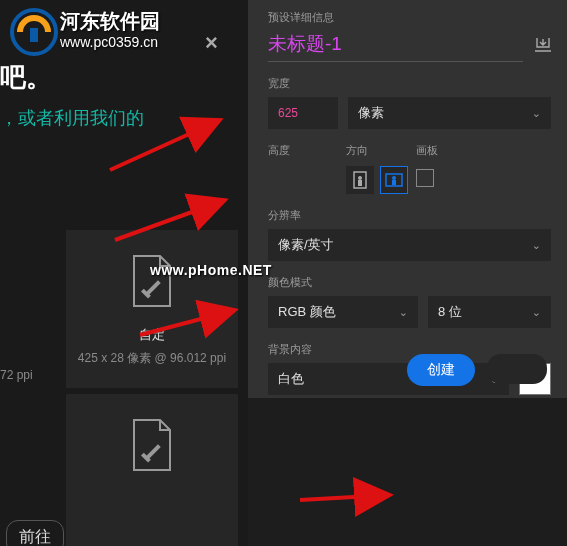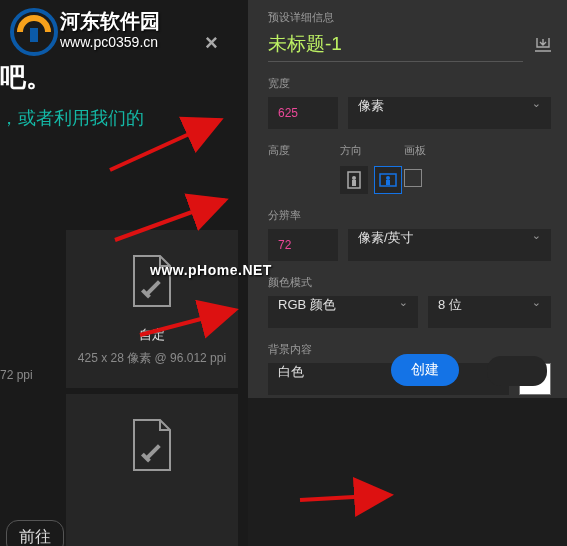--- a/index.html
+++ b/index.html
@@ -87,37 +87,37 @@
   position: absolute; left: 6px; top: 520px;
   border: 1px solid #555; border-radius: 12px;
   padding: 6px 12px; color: #ddd; font-size: 16px;
 }
 .section-label {
   color: #9c9c9c; font-size: 11px;
   margin-top: 14px; margin-bottom: 6px;
 }
 .title-row { display: flex; align-items: center; justify-content: space-between; margin-top: 2px; }
 .doc-title {
-  color: #bef264; font-size: 19px;
+  color: #d946ef; font-size: 19px;
   border-bottom: 1px solid #555;
   padding-bottom: 4px;
   flex: 1;
 }
 .save-preset-icon { color: #888; font-size: 14px; margin-left: 12px; }
 .row { display: flex; gap: 10px; }
 .input-box {
   background: #262626; color: #ec4899;
   border: none; height: 32px;
   padding: 0 10px; font-size: 12px;
 }
 .input-num { width: 70px; }
 .dropdown {
   background: #262626; color: #e0e0e0;
   height: 32px; padding: 0 10px;
-  display: flex; align-items: flex-start; justify-content: space-between;
+  display: flex; align-items: center; justify-content: space-between;
   font-size: 13px;
 }
 .dropdown .chev { color: #999; font-size: 11px; }
 .dd-wide { flex: 1; }
 .col { display: flex; flex-direction: column; }
 .orient-group { display: flex; gap: 6px; align-items: center; margin-top: 2px;}
 .orient-btn {
   width: 28px; height: 28px; background: #262626;
   display: flex; align-items: center; justify-content: center;
   border: 1px solid transparent;
@@ -129,21 +129,21 @@
 }
 .color-swatch {
   width: 32px; height: 32px; background: #fff; border: 1px solid #777;
 }
 .adv-opts {
   color: #bbb; font-size: 12px; margin-top: 18px;
 }
 .adv-opts .tri { margin-right: 6px; font-size: 10px; }
 .create-row {
   position: absolute; bottom: 12px; right: 20px;
-  display: flex; gap: 28px; align-items: flex-end;
+  display: flex; gap: 12px; align-items: flex-start;
 }
 .create-btn {
   background: #1473e6; color: #fff;
   border-radius: 16px; padding: 7px 20px;
   font-size: 14px; border: none;
 }
 .ghost-btn {
   background: #262626; width: 60px; height: 30px; border-radius: 14px;
 }
 .arrow {
@@ -202,21 +202,21 @@
 
   <div class="section-label">宽度</div>
   <div class="row">
     <input class="input-box input-num" value="625" style="">
     <div class="dropdown dd-wide">
       <span>像素</span>
       <span class="chev">⌄</span>
     </div>
   </div>
 
-  <div class="row" style="gap:2px">
+  <div class="row" style="gap:8px">
     <div class="col" style="width:70px">
       <div class="section-label">高度</div>
     </div>
     <div class="col">
       <div class="section-label">方向</div>
       <div class="orient-group">
         <div class="orient-btn">
           <svg width="14" height="18" viewBox="0 0 14 18">
               <rect x="1" y="1" width="12" height="16" fill="none" stroke="#aaa" stroke-width="1.5"></rect>
               <circle cx="7" cy="7" r="2" fill="#aaa"></circle>
@@ -233,21 +233,20 @@
       </div>
     </div>
     <div class="col">
       <div class="section-label">画板</div>
       <div class="artboard-check"></div>
     </div>
   </div>
 
   <div class="section-label">分辨率</div>
   <div class="row">
-    <input class="input-box input-num" value="72" style="">
     <div class="dropdown dd-wide">
       <span>像素/英寸</span>
       <span class="chev">⌄</span>
     </div>
   </div>
 
   <div class="section-label">颜色模式</div>
   <div class="row">
     <div class="dropdown" style="width:150px">
       <span>RGB 颜色</span>

